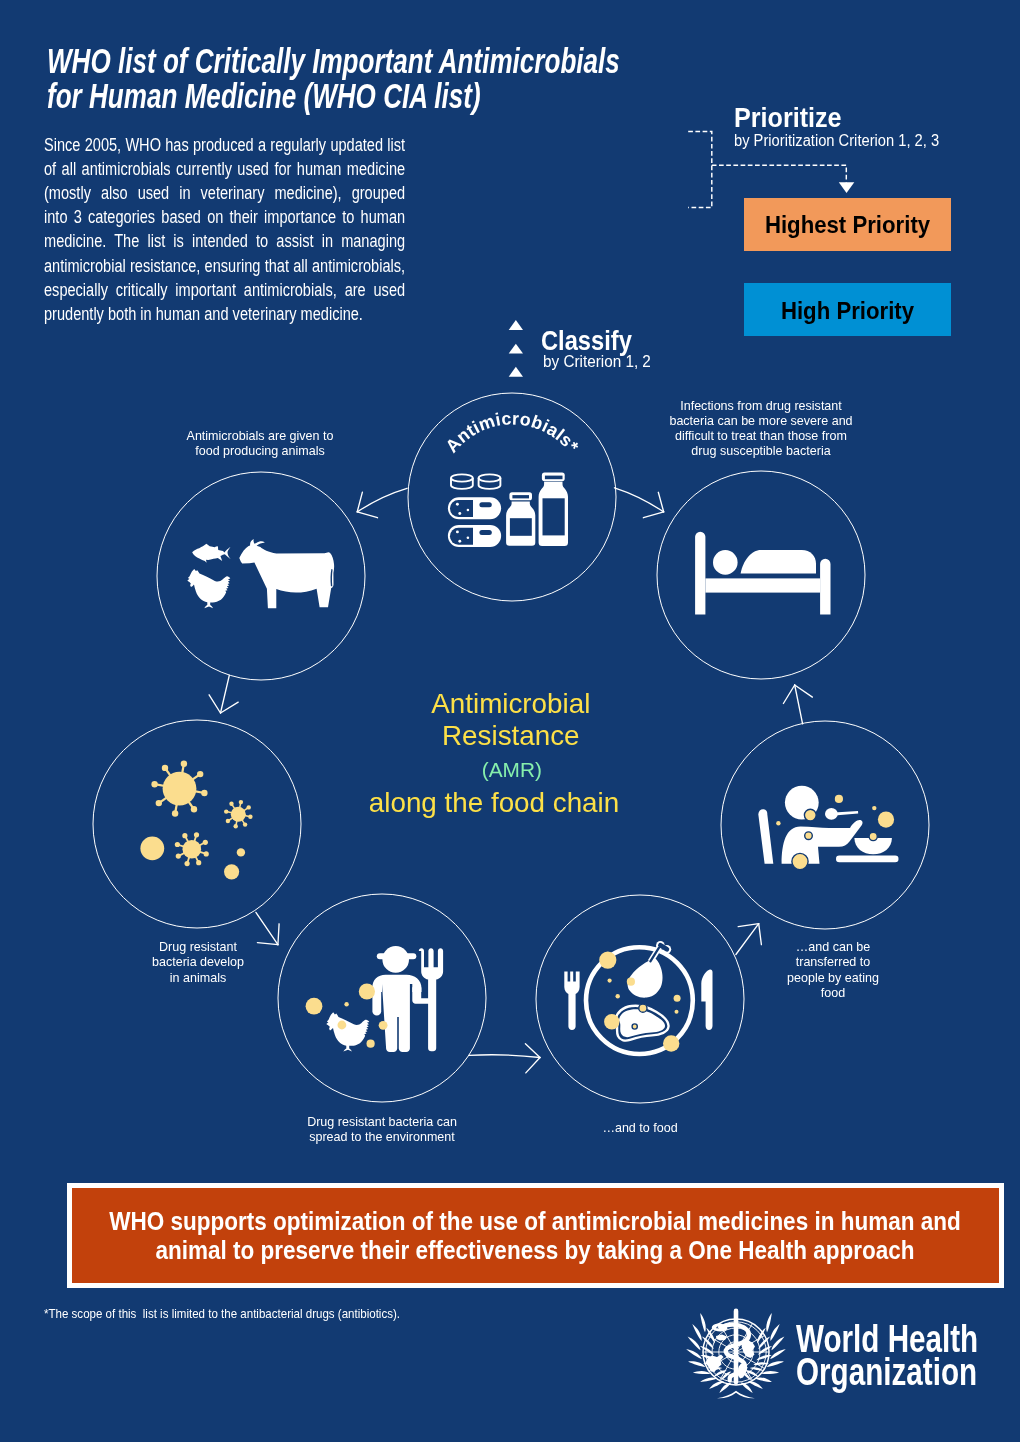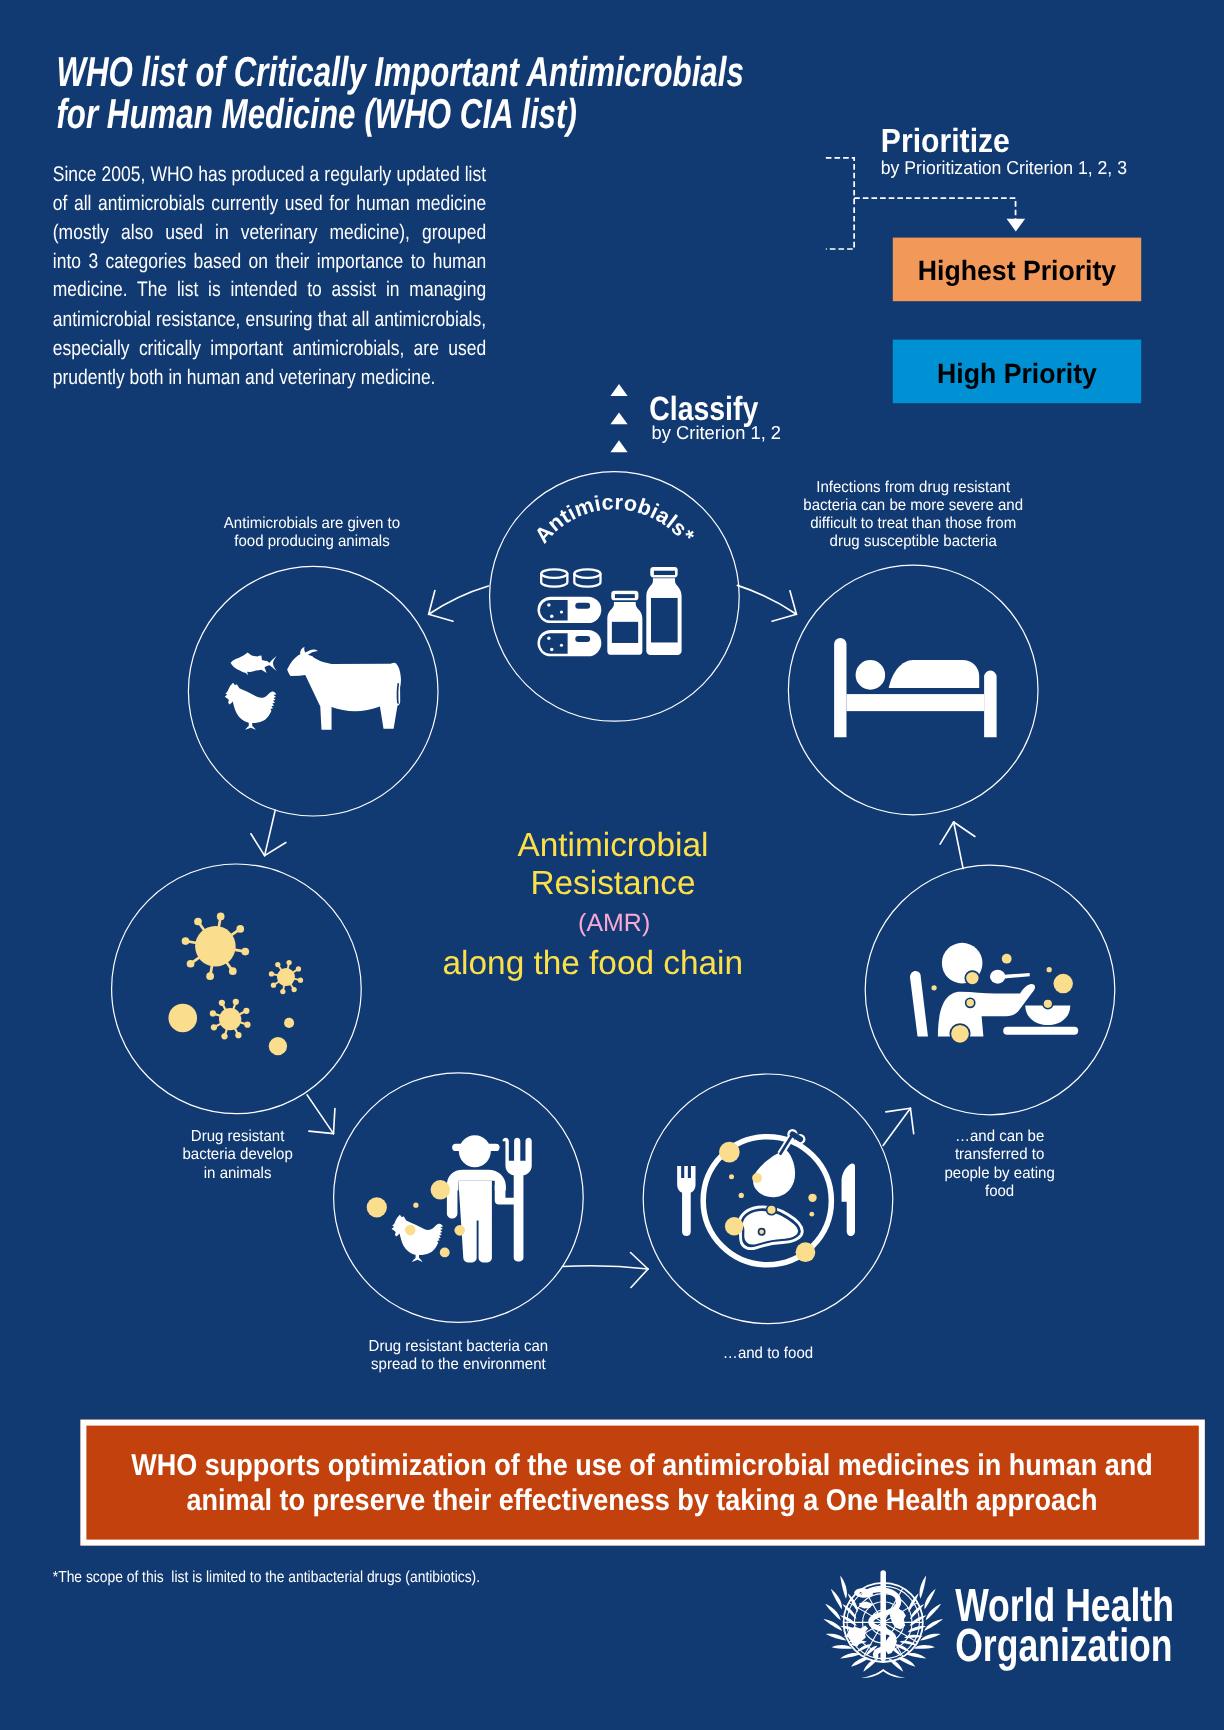--- a/index.html
+++ b/index.html
@@ -42,21 +42,21 @@
     font:15.6px "Liberation Sans",sans-serif;transform-origin:left top;transform:scaleX(0.943);}
 
   
   .cap{position:absolute;white-space:pre;color:#fff;text-align:center;
     font:13.2px "Liberation Sans",sans-serif;line-height:15.3px;
     transform-origin:center top;}
 
   
   .amr1{position:absolute;white-space:pre;color:#fde047;text-align:center;
     font:27.8px "Liberation Sans",sans-serif;line-height:32px;transform-origin:center top;}
-  .amr2{position:absolute;white-space:pre;color:#f9a8d4;text-align:center;
+  .amr2{position:absolute;white-space:pre;color:#86efac;text-align:center;
     font:20.8px "Liberation Sans",sans-serif;transform-origin:center top;}
 
   
   .banner{position:absolute;left:41.5px;top:1182.5px;width:927px;height:95px;
     border:5.2px solid #fff;background:#c2410c;margin-left:25px;}
   .banner p{margin:0;position:absolute;left:50%;text-align:center;color:#fff;
     font:bold 25px "Liberation Sans",sans-serif;white-space:pre;transform:translateX(-50%) scaleX(0.9);transform-origin:center top;}
 
   .footnote{position:absolute;left:43.5px;top:1306px;white-space:pre;color:#fff;
     font:13.3px "Liberation Sans",sans-serif;transform:scaleX(0.868);transform-origin:left top;}

